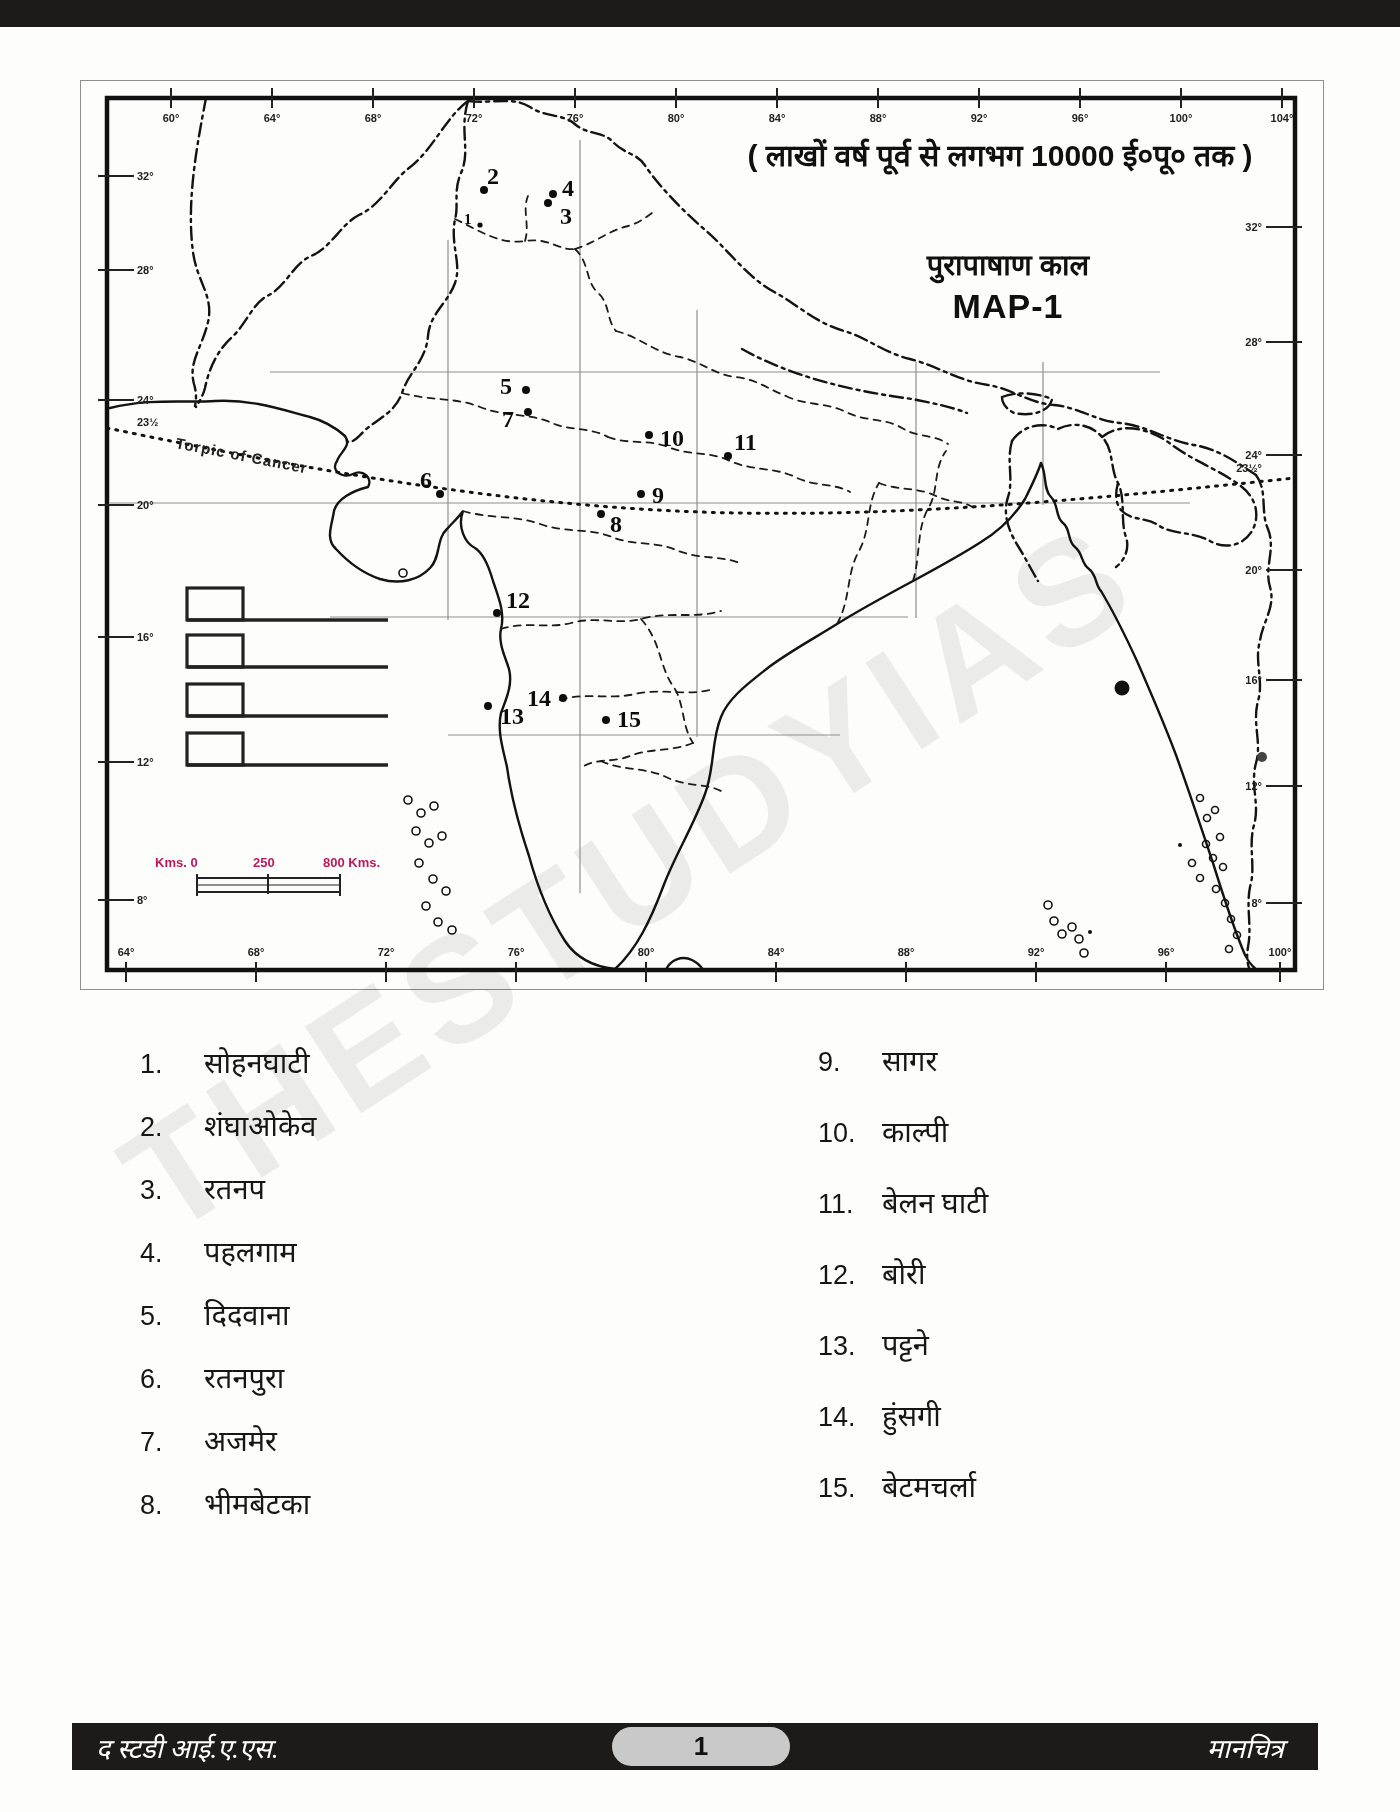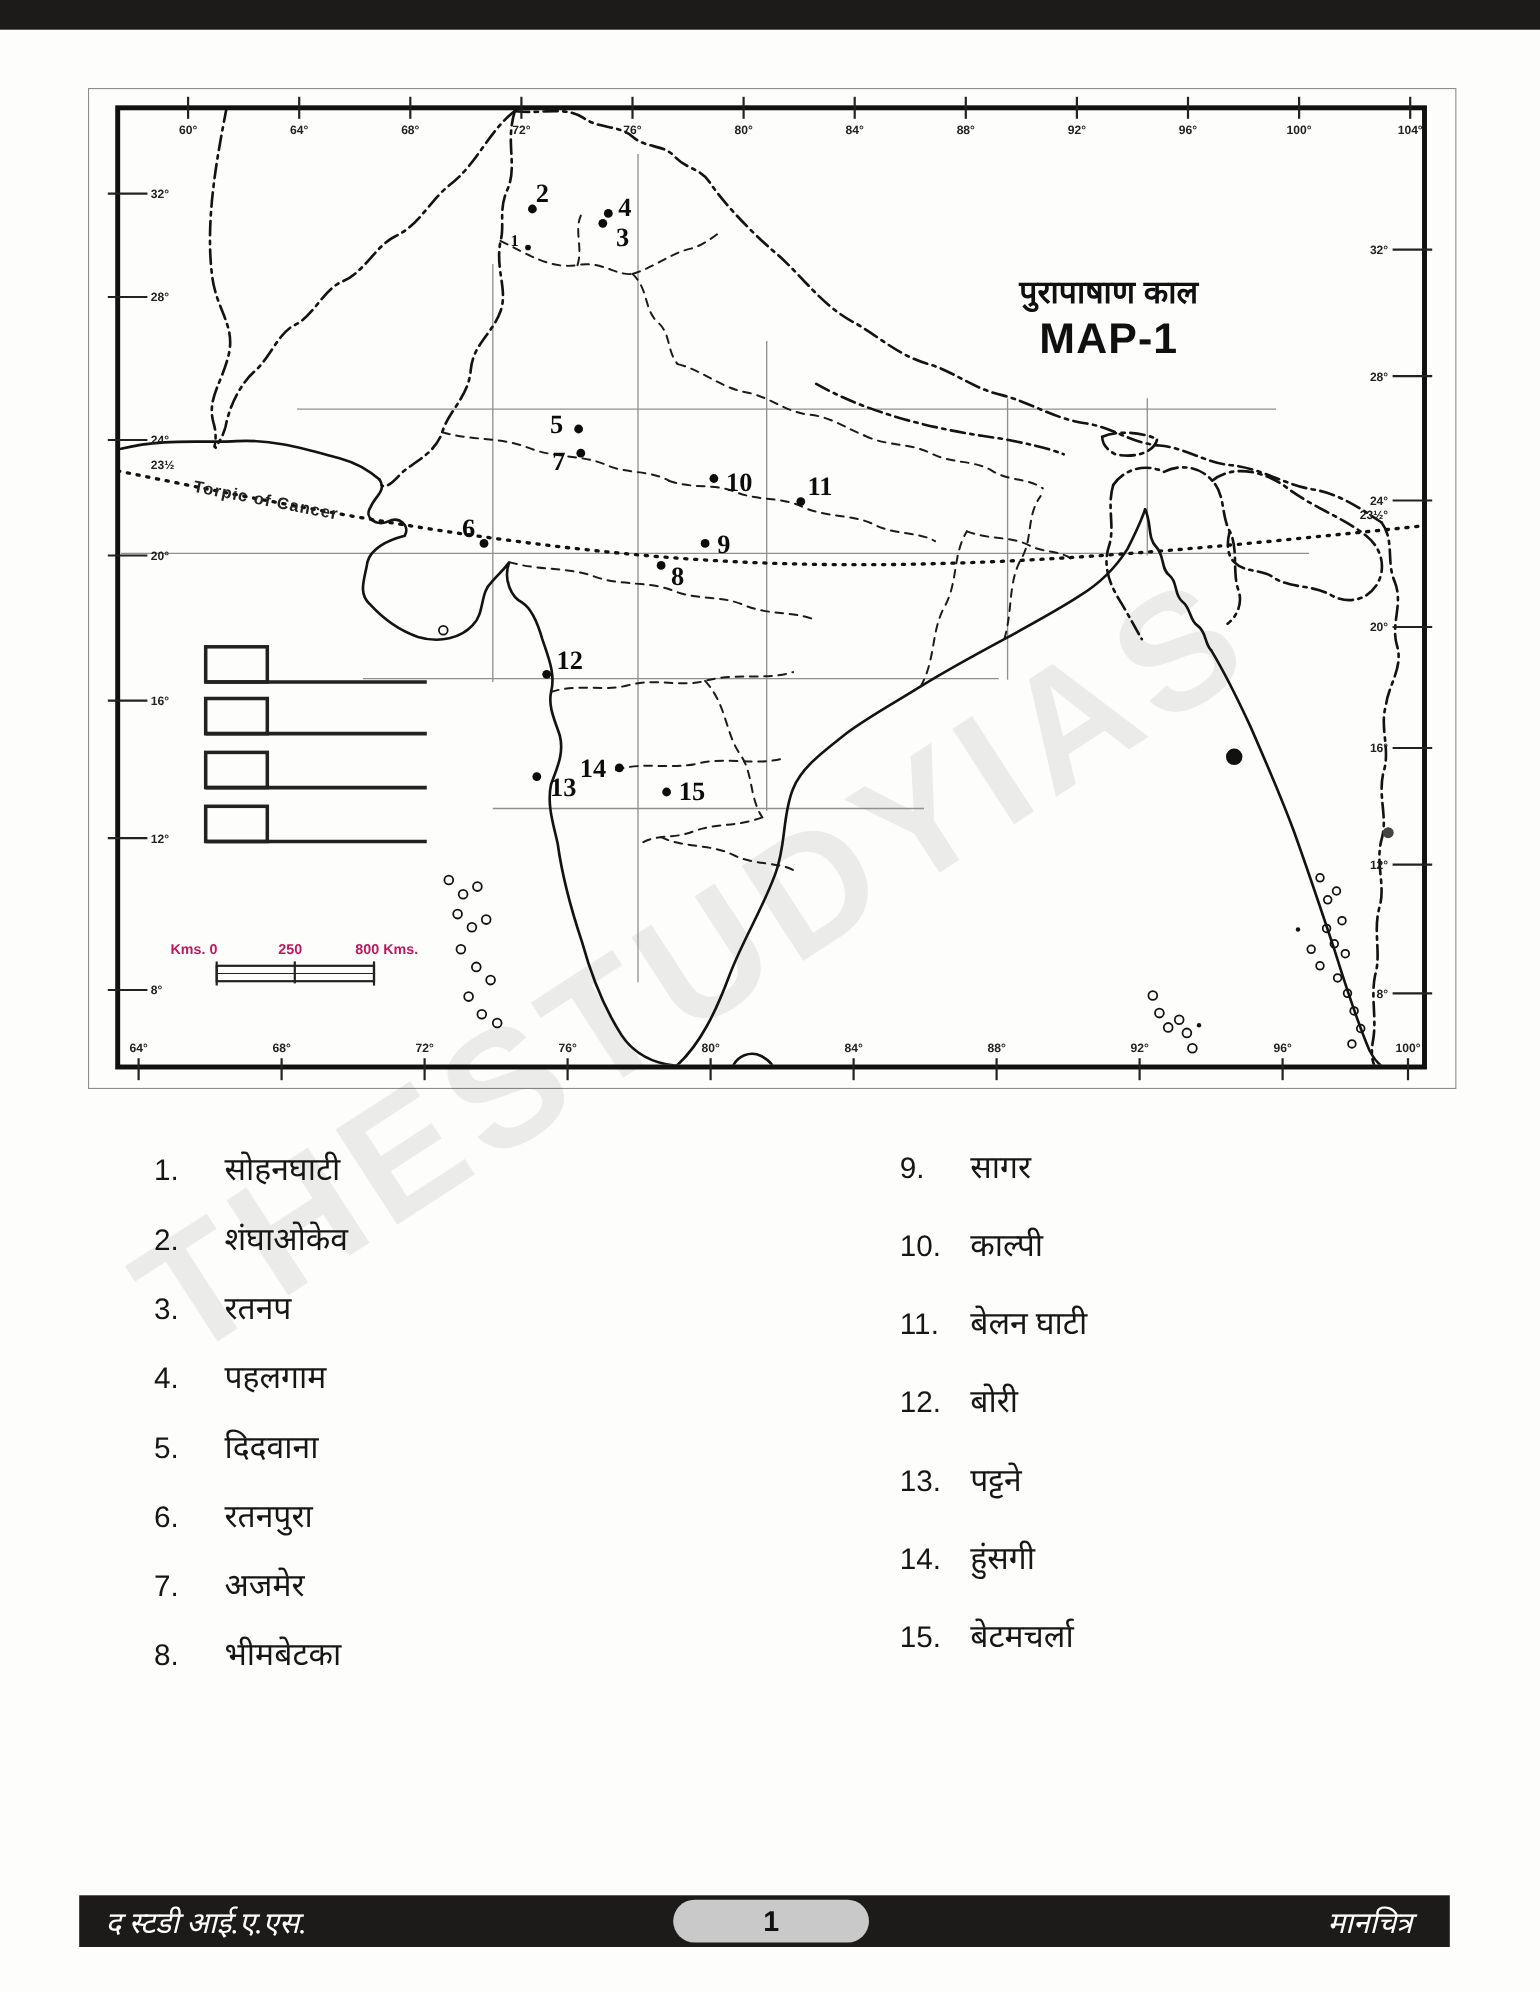--- a/index.html
+++ b/index.html
@@ -9,21 +9,21 @@
   .panel-border{position:absolute;left:80px;top:80px;width:1242px;height:908px;border:1px solid #8e8e8e;}
   .watermark{position:absolute;left:140px;top:1120px;z-index:1;font-size:150px;font-weight:bold;
              letter-spacing:10px;color:rgba(0,0,0,0.07);transform:rotate(-33deg);transform-origin:0 50%;
              white-space:nowrap;line-height:150px;font-family:"Liberation Sans",sans-serif;}
   svg.map-art{position:absolute;left:0;top:0;z-index:2;}
   .map-title{position:absolute;left:740px;top:126px;width:520px;text-align:center;z-index:3;font-weight:bold;color:#101010;}
   .map-title .l1{font-size:31px;line-height:1.2;}
   .map-title .l2{font-size:30px;line-height:1.2;margin-top:12px;}
   .period{position:absolute;left:880px;top:244px;width:256px;text-align:center;z-index:3;color:#101010;font-weight:bold;}
   .period .p1{font-size:29px;}
-  .period .p2{font-size:39px;letter-spacing:1px;margin-top:4px;font-family:"Liberation Sans",sans-serif;}
+  .period .p2{font-size:34px;letter-spacing:1px;margin-top:4px;font-family:"Liberation Sans",sans-serif;}
   .tropic-label{position:absolute;left:176px;top:434px;transform:rotate(11deg);transform-origin:left center;
                 font-size:15px;font-weight:bold;color:#222;z-index:3;letter-spacing:1px;white-space:nowrap;}
   .scale-label{position:absolute;z-index:3;font-size:13px;font-weight:bold;color:#be185d;white-space:nowrap;}
   #sl1{left:155px;top:855px;} #sl2{left:253px;top:855px;} #sl3{left:323px;top:855px;}
   .degree{font:bold 11px "Liberation Sans",sans-serif;fill:#222;}
   .tick{stroke:#222;stroke-width:2;}
   .siteno{font:bold 24px "Liberation Serif",serif;fill:#0c0c0c;}
   .siteno.small{font:bold 15px "Liberation Serif",serif;}
   .list{position:absolute;z-index:3;}
   #list-left{left:140px;top:1042px;}
@@ -329,20 +329,21 @@
         <line x1="1266" y1="680" x2="1302" y2="680" class="tick"></line>
         <text x="1262" y="684" class="degree" text-anchor="end">16°</text>
         <line x1="1266" y1="786" x2="1302" y2="786" class="tick"></line>
         <text x="1262" y="790" class="degree" text-anchor="end">12°</text>
         <line x1="1266" y1="903" x2="1302" y2="903" class="tick"></line>
         <text x="1262" y="907" class="degree" text-anchor="end">8°</text>
       </g>
   </svg>
 
   <div class="map-title">
+    <div class="l2">( लाखों वर्ष पूर्व से लगभग 10000 ई०पू० तक )</div>
   </div>
   <div class="period">
     <div class="p1">पुरापाषाण काल</div>
     <div class="p2">MAP-1</div>
   </div>
   <div class="tropic-label">Torpic of Cancer</div>
   <div class="scale-label" id="sl1">Kms. 0</div>
   <div class="scale-label" id="sl2">250</div>
   <div class="scale-label" id="sl3">800 Kms.</div>
 

